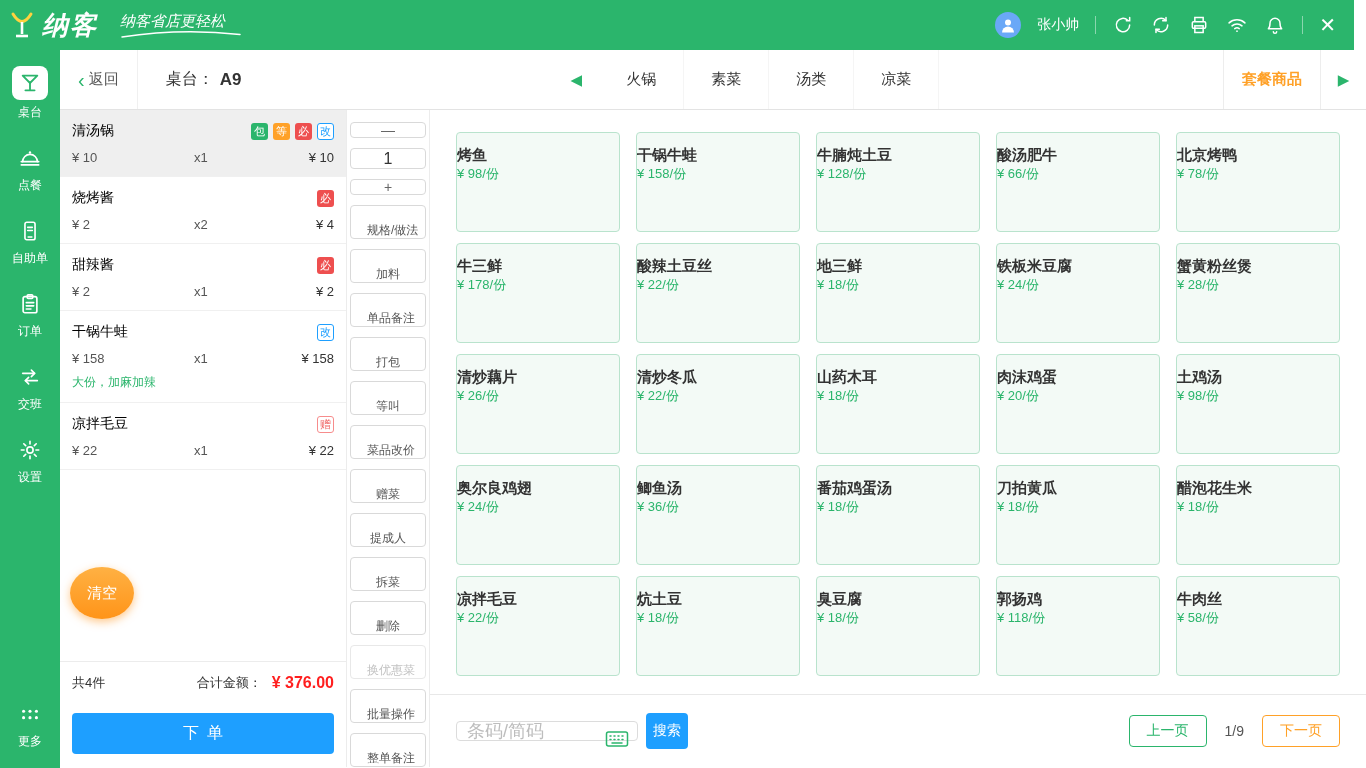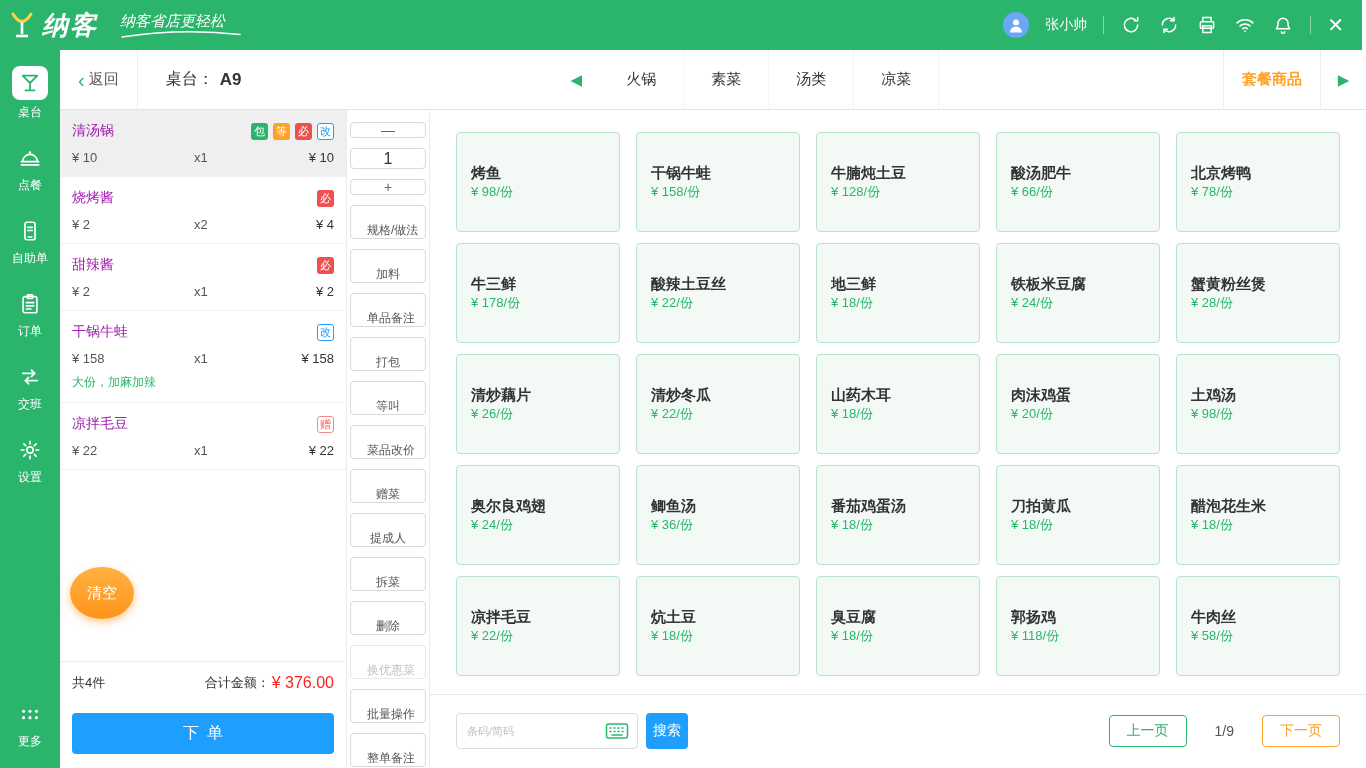--- a/index.html
+++ b/index.html
@@ -5,21 +5,21 @@
   * { box-sizing: border-box; margin: 0; padding: 0; }
   html,body { width:1366px; height:768px; overflow:hidden; }
   body { font-family:"Liberation Sans","DejaVu Sans",sans-serif; background:#fff; }
   :root{
     --green:#2bb56c; --green-bg:#f2faf6; --blue:#1e9fff; --orange:#ffa128;
     --red:#ff1f1f; --card-bg:#f3faf6; --card-border:#b9e3cd; --line:#ececec;
   }
   .app{ position:relative; width:1366px; height:768px; }
 
   
-  .header{ position:absolute; top:0; left:0; right:4px; height:50px; background:var(--green);
+  .header{ position:absolute; top:0; left:0; right:12px; height:50px; background:var(--green);
     display:flex; align-items:center; justify-content:space-between; padding:0 18px 0 10px; color:#fff; }
   .logo-wrap{ display:flex; align-items:center; gap:8px; }
   .logo-text{ font-size:26px; font-weight:bold; font-style:italic; letter-spacing:2px; }
   .slogan-wrap{ margin-left:14px; display:flex; flex-direction:column; align-items:flex-start; }
   .slogan{ font-size:15px; font-style:italic; }
   .header-right{ display:flex; align-items:center; gap:16px; }
   .h-divider{ width:1px; height:18px; background:rgba(255,255,255,.45); }
   .avatar{ width:26px; height:26px; border-radius:50%; background:#6aa8f7; display:flex; align-items:center; justify-content:center; overflow:hidden; }
   .username{ font-size:14px; }
   .h-icon{ width:22px; height:22px; display:flex; align-items:center; justify-content:center; cursor:pointer; }
@@ -55,73 +55,73 @@
   .tab-arrow.right{ border-left:1px solid #ededed; }
 
   .content{ display:flex; height:657px; }
 
   
   .order-panel{ width:287px; flex:none; position:relative; border-right:1px solid var(--line); }
   .order-list{ position:absolute; top:0; left:0; right:0; bottom:106px; overflow:hidden; }
   .order-item{ padding:12px 12px 11px; border-bottom:1px solid #f0f0f0; cursor:pointer; }
   .order-item.selected{ background:#efefef; }
   .oi-top{ display:flex; align-items:center; }
-  .oi-name{ flex:1; font-size:14px; color:#a21caf; }
+  .oi-name{ flex:1; font-size:14px; color:#000000; }
   .badge{ width:17px; height:17px; line-height:17px; font-size:11px; text-align:center; border-radius:3px;
     margin-left:5px; display:inline-block; }
   .b-green{ background:var(--green); color:#fff; }
   .b-orange{ background:var(--orange); color:#fff; }
   .b-red{ background:#ee4f4f; color:#fff; }
   .b-blue{ border:1px solid var(--blue); color:var(--blue); background:#fff; line-height:15px; }
   .b-pink{ border:1px solid #f78c8c; color:#f06b6b; background:#fff; line-height:15px; }
   .oi-bottom{ display:flex; margin-top:10px; font-size:13px; color:#555; }
   .oi-price{ flex:1; }
   .oi-qty{ width:70px; }
   .oi-total{ width:70px; text-align:right; color:#333; }
   .oi-note{ margin-top:8px; font-size:12px; color:var(--green); }
   .clear-btn{ position:absolute; left:10px; bottom:148px; width:64px; height:52px; border-radius:50%;
     border:none; background:linear-gradient(180deg,#ffb143,#ff9419); color:#fff; font-size:15px;
     box-shadow:0 3px 9px rgba(255,150,30,.5); cursor:pointer; }
   .order-summary{ position:absolute; left:0; right:0; bottom:63px; height:43px; border-top:1px solid var(--line);
     display:flex; align-items:center; padding:0 12px; font-size:13px; color:#333; }
   .sum-count{ flex:1; }
-  .sum-value{ color:var(--red); font-size:16px; font-weight:normal; margin-left:2px; }
+  .sum-value{ color:var(--red); font-size:16px; font-weight:bold; margin-left:10px; }
   .submit-btn{ position:absolute; left:12px; right:12px; bottom:13px; height:41px; background:var(--blue);
     border:none; border-radius:4px; color:#fff; font-size:16px; letter-spacing:8px; text-indent:8px; cursor:pointer; }
 
   
   .toolbar-col{ width:83px; flex:none; border-right:1px solid var(--line); display:flex; flex-direction:column;
     align-items:center; padding-top:12px; gap:10px; overflow:hidden; }
   .qty-step{ width:76px; height:24px; border:1px solid #d9d9d9; border-radius:4px; background:#fff;
     color:#666; font-size:14px; line-height:1; cursor:pointer; }
   .qty-box{ width:76px; height:34px; border:1px solid #d9d9d9; border-radius:4px; display:flex;
     align-items:center; justify-content:center; font-size:16px; color:#333; }
   .tool-btn{ width:76px; height:28px; border:1px solid #d9d9d9; border-radius:4px; background:#fff;
     color:#555; font-size:12px; cursor:pointer; padding:16px; white-space:nowrap; }
   .tool-btn.disabled{ color:#c2c2c2; border-color:#e8e8e8; cursor:default; }
 
   
   .menu-area{ flex:1; min-width:0; display:flex; flex-direction:column; }
   .menu-grid{ flex:1; display:grid; grid-template-columns:repeat(5,1fr); gap:11px 16px; padding:22px 26px 10px;
     align-content:start; }
   .menu-card{ height:100px; background:var(--card-bg); border:1px solid var(--card-border); border-radius:4px;
-    padding:13px 14px; display:flex; flex-direction:column; justify-content:center; cursor:pointer; }
+    padding:13px 0; display:flex; flex-direction:column; justify-content:flex-start; cursor:pointer; }
   .mc-name{ font-size:15px; font-weight:bold; color:#333; white-space:nowrap; overflow:hidden; }
   .mc-price{ font-size:13px; color:var(--green); }
 
   
   .menu-footer{ height:73px; border-top:1px solid #e8e8e8; display:flex; align-items:center; padding:0 26px; }
   .search-wrap{ position:relative; }
-  .search-input{ width:182px; height:36px; border:1px solid #dcdcdc; border-radius:4px; padding:0 38px 0 10px;
-    font-size:11px; color:#333; outline:none; }
+  .search-input{ width:182px; height:20px; border:1px solid #dcdcdc; border-radius:4px; padding:0 38px 0 10px;
+    font-size:18px; color:#333; outline:none; }
   .search-input::placeholder{ color:#bdbdbd; }
   .kb-icon{ position:absolute; right:9px; top:8px; cursor:pointer; }
   .search-btn{ height:36px; margin-left:8px; padding:0 7px; background:var(--blue); color:#fff; border:none;
     border-radius:4px; font-size:14px; cursor:pointer; }
-  .pagination{ margin-left:auto; display:flex; align-items:center; gap:28px; }
+  .pagination{ margin-left:auto; display:flex; align-items:center; gap:18px; }
   .page-btn{ height:32px; padding:0 17px; border-radius:4px; background:#fff; font-size:14px; cursor:pointer; }
   .page-prev{ border:1px solid var(--green); color:var(--green); }
   .page-next{ border:1px solid var(--orange); color:var(--orange); }
   .page-indicator{ font-size:14px; color:#555; }
 
   svg{ display:block; }
 </style>
 </head>
 <body>
 

